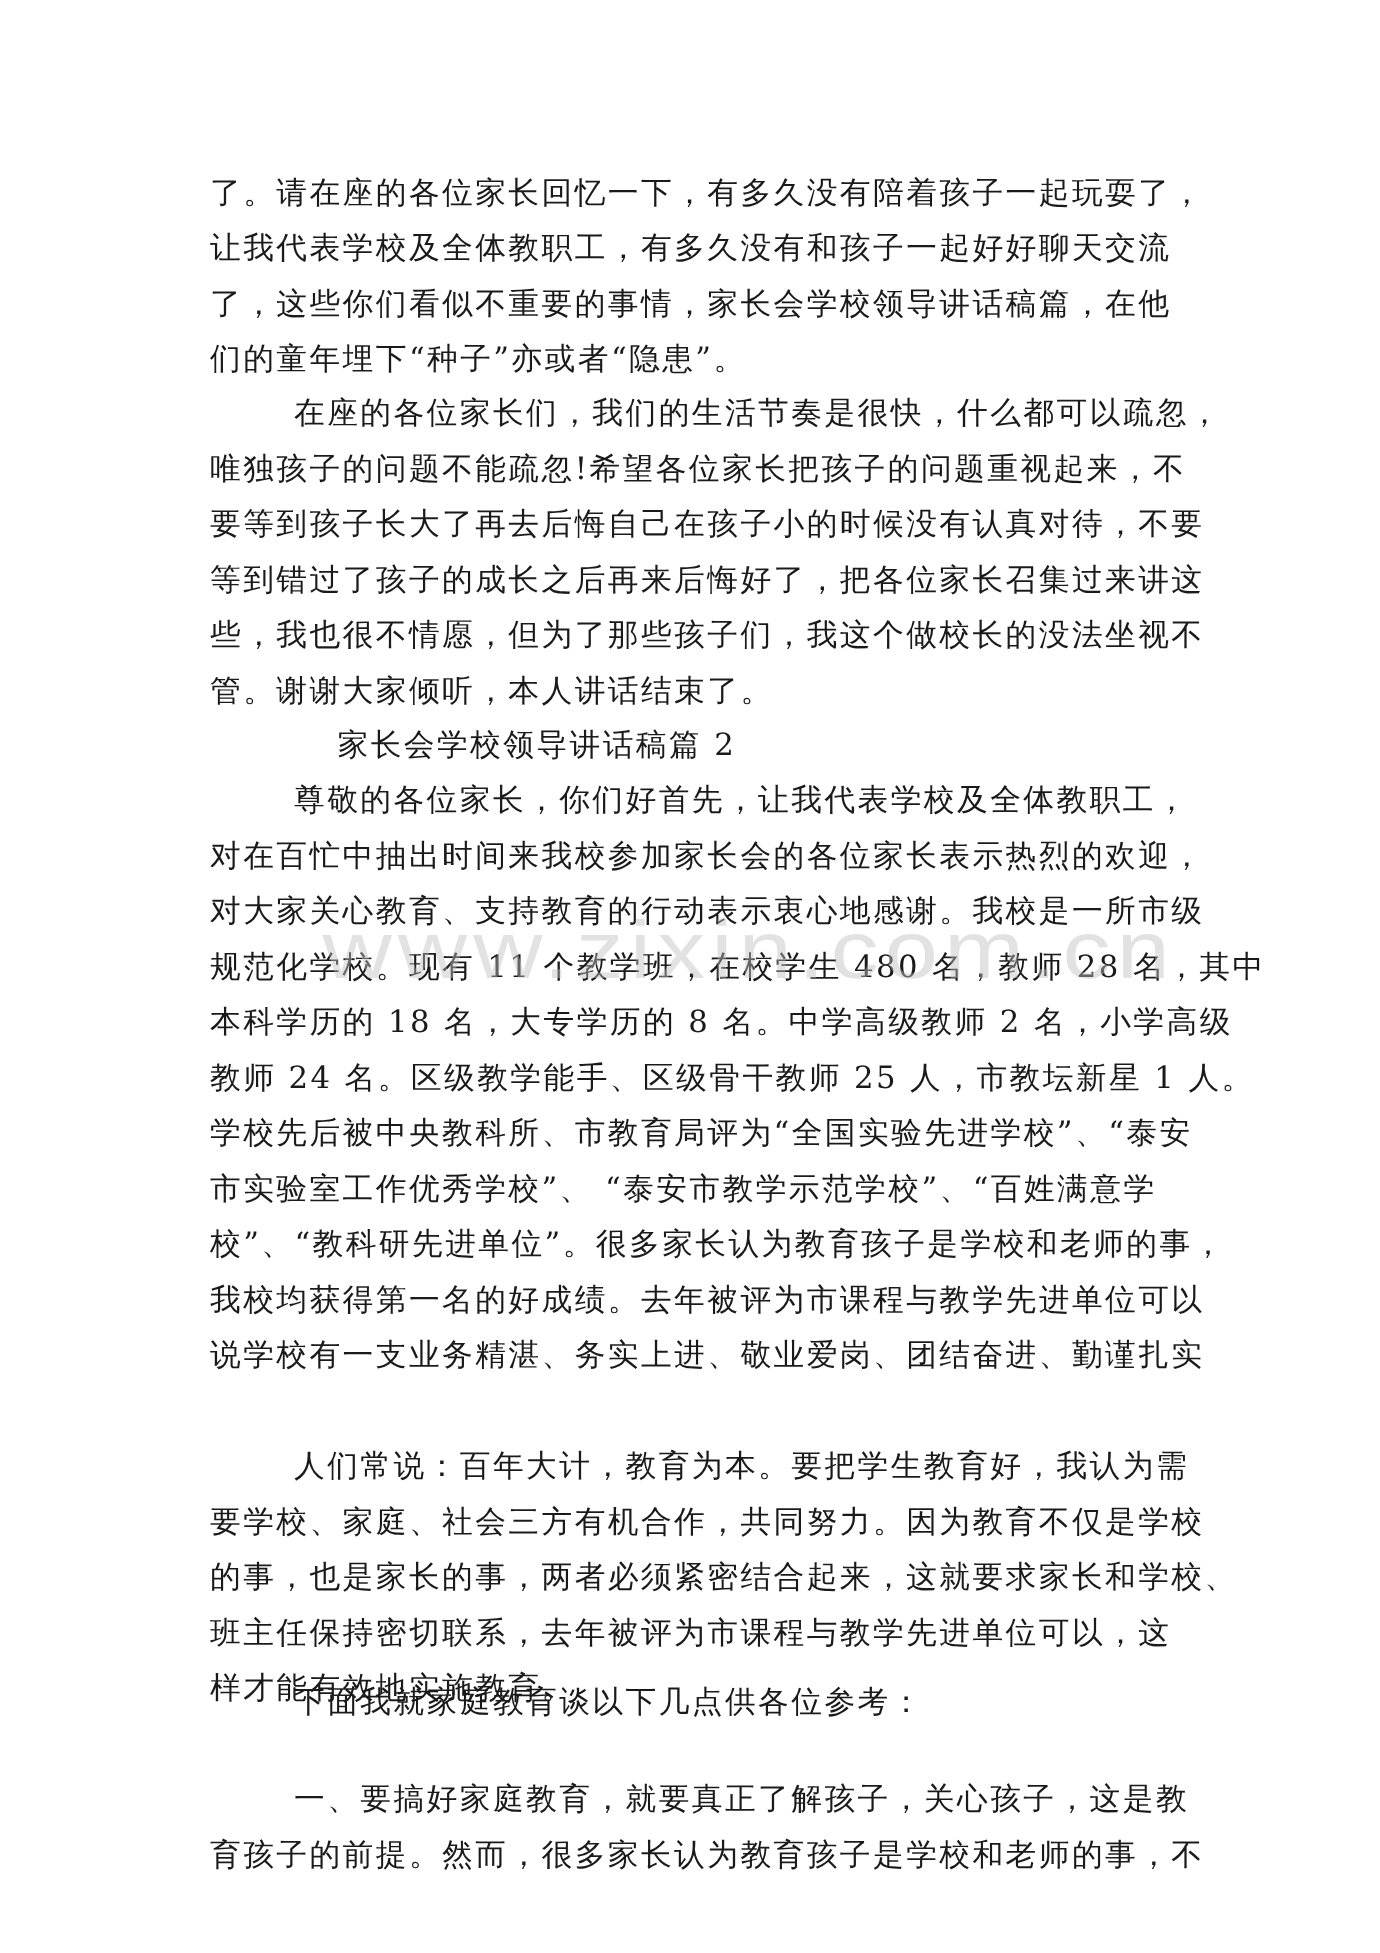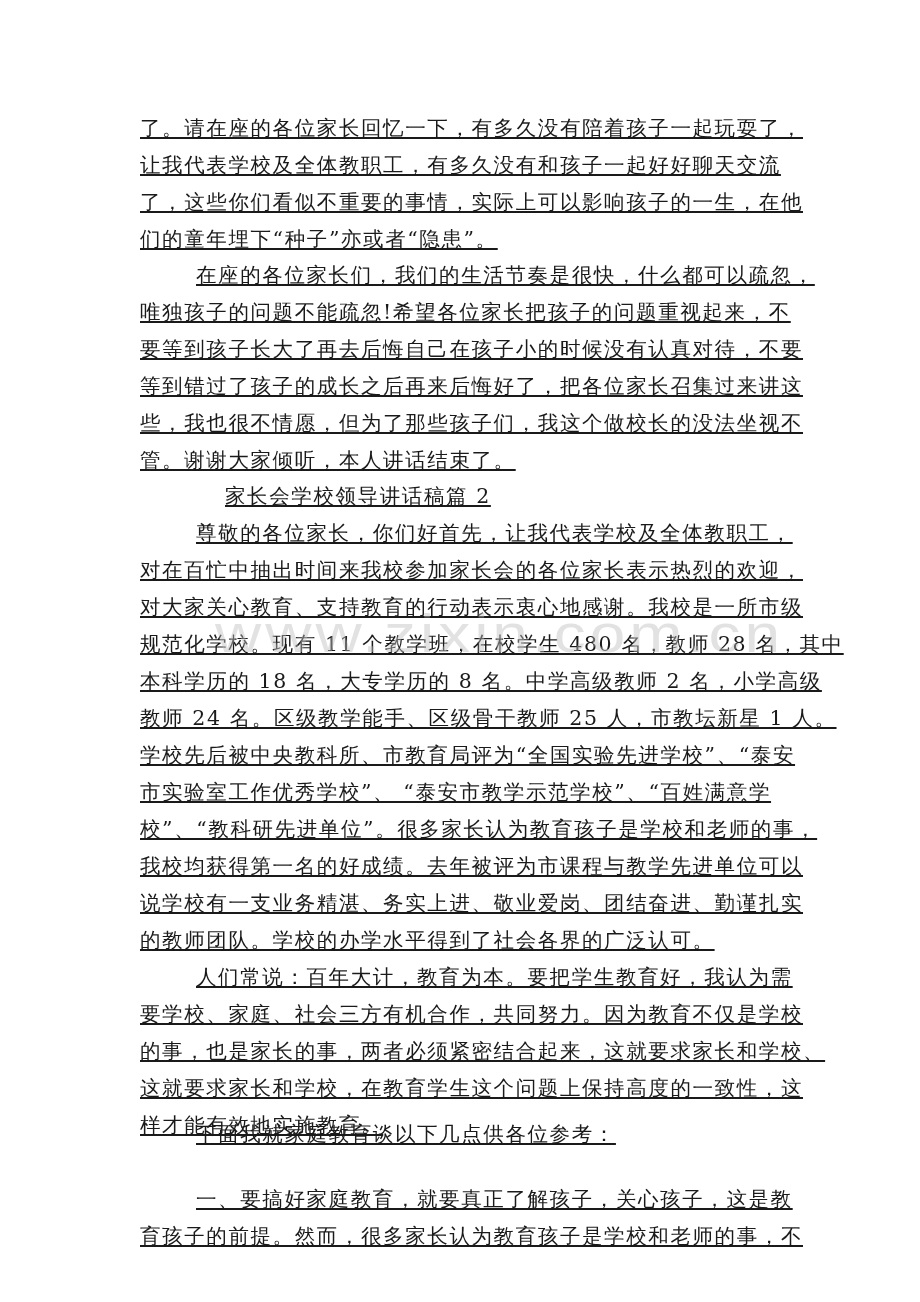--- a/index.html
+++ b/index.html
@@ -24,21 +24,20 @@
       background: #fff;
     }
     .line {
       position: absolute;
       left: 140px;
       height: 37px;
       line-height: 37px;
       font-size: 20.5px;
       letter-spacing: 1.6px;
       white-space: nowrap;
-      text-decoration: underline;
     }
     .watermark {
       position: absolute;
       left: 215px;
       top: 602px;
       font-family: "Liberation Sans", "DejaVu Sans", sans-serif;
       font-size: 64px;
       letter-spacing: 4px;
       color: rgba(190,190,190,0.45);
       white-space: nowrap;
@@ -46,21 +45,21 @@
       transform: scaleY(0.85);
       transform-origin: left top;
     }
   </style>
 </head>
 <body>
 
 <div class="page">
   <div class="line" style="top:110px">了。请在座的各位家长回忆一下，有多久没有陪着孩子一起玩耍了，</div>
   <div class="line" style="top:147px">让我代表学校及全体教职工，有多久没有和孩子一起好好聊天交流</div>
-  <div class="line" style="top:184px">了，这些你们看似不重要的事情，实际上可以影响孩子的一生，在他</div>
+  <div class="line" style="top:184px">了，这些你们看似不重要的事情，家长会学校领导讲话稿篇，在他</div>
   <div class="line" style="top:221px">们的童年埋下“种子”亦或者“隐患”。</div>
 
   <div class="line" style="top:257px;left:196px">在座的各位家长们，我们的生活节奏是很快，什么都可以疏忽，</div>
   <div class="line" style="top:294px">唯独孩子的问题不能疏忽!希望各位家长把孩子的问题重视起来，不</div>
   <div class="line" style="top:331px">要等到孩子长大了再去后悔自己在孩子小的时候没有认真对待，不要</div>
   <div class="line" style="top:368px">等到错过了孩子的成长之后再来后悔好了，把各位家长召集过来讲这</div>
   <div class="line" style="top:405px">些，我也很不情愿，但为了那些孩子们，我这个做校长的没法坐视不</div>
   <div class="line" style="top:442px">管。谢谢大家倾听，本人讲话结束了。</div>
 
   <div class="line" style="top:478px;left:225px">家长会学校领导讲话稿篇 2</div>
@@ -69,26 +68,25 @@
   <div class="line" style="top:552px">对在百忙中抽出时间来我校参加家长会的各位家长表示热烈的欢迎，</div>
   <div class="line" style="top:589px">对大家关心教育、支持教育的行动表示衷心地感谢。我校是一所市级</div>
   <div class="line" style="top:626px">规范化学校。现有 11 个教学班，在校学生 480 名，教师 28 名，其中</div>
   <div class="line" style="top:663px">本科学历的 18 名，大专学历的 8 名。中学高级教师 2 名，小学高级</div>
   <div class="line" style="top:700px">教师 24 名。区级教学能手、区级骨干教师 25 人，市教坛新星 1 人。</div>
   <div class="line" style="top:737px">学校先后被中央教科所、市教育局评为“全国实验先进学校”、“泰安</div>
   <div class="line" style="top:774px">市实验室工作优秀学校”、 “泰安市教学示范学校”、“百姓满意学</div>
   <div class="line" style="top:811px">校”、“教科研先进单位”。很多家长认为教育孩子是学校和老师的事，</div>
   <div class="line" style="top:848px">我校均获得第一名的好成绩。去年被评为市课程与教学先进单位可以</div>
   <div class="line" style="top:885px">说学校有一支业务精湛、务实上进、敬业爱岗、团结奋进、勤谨扎实</div>
-  <div class="line" style="top:922px">的教师团队。学校的办学水平得到了社会各界的广泛认可。</div>
 
   <div class="line" style="top:959px;left:196px">人们常说：百年大计，教育为本。要把学生教育好，我认为需</div>
   <div class="line" style="top:996px">要学校、家庭、社会三方有机合作，共同努力。因为教育不仅是学校</div>
   <div class="line" style="top:1033px">的事，也是家长的事，两者必须紧密结合起来，这就要求家长和学校、</div>
-  <div class="line" style="top:1070px">这就要求家长和学校，在教育学生这个问题上保持高度的一致性，这</div>
+  <div class="line" style="top:1070px">班主任保持密切联系，去年被评为市课程与教学先进单位可以，这</div>
   <div class="line" style="top:1107px">样才能有效地实施教育。</div>
 
   <div class="line" style="top:1116px;left:196px">下面我就家庭教育谈以下几点供各位参考：</div>
   <div class="line" style="top:1181px;left:196px">一、要搞好家庭教育，就要真正了解孩子，关心孩子，这是教</div>
   <div class="line" style="top:1218px">育孩子的前提。然而，很多家长认为教育孩子是学校和老师的事，不</div>
 
   <div class="watermark">www.zixin.com.cn</div>
 </div>
 
 </body></html>

